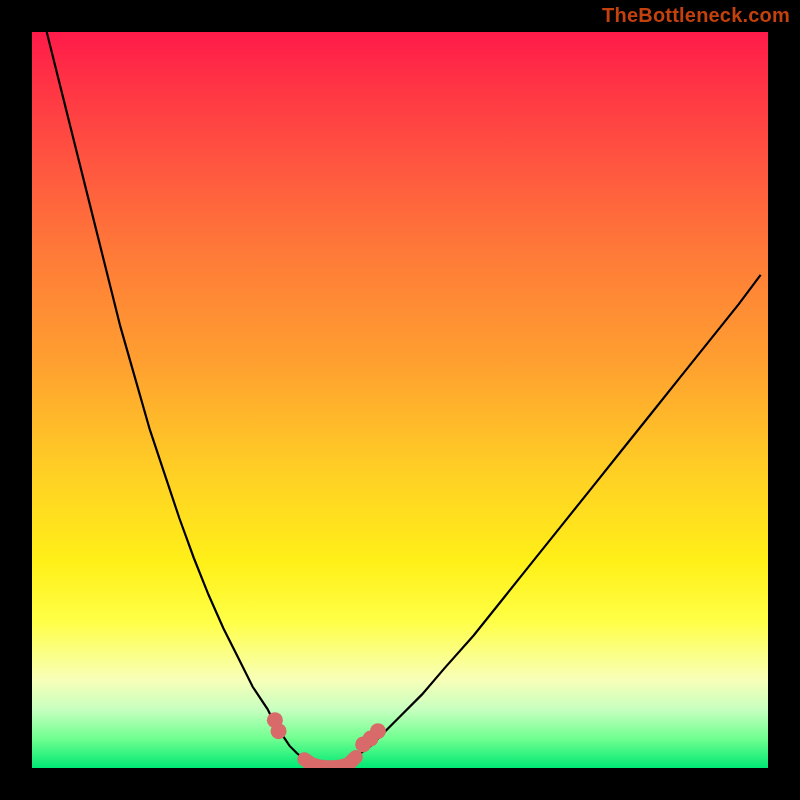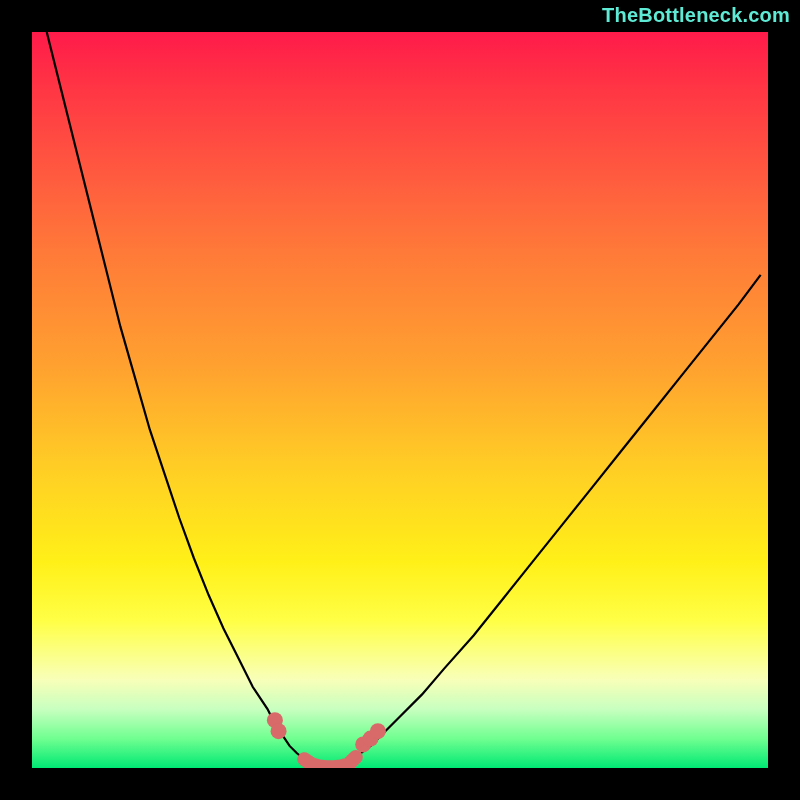--- a/index.html
+++ b/index.html
@@ -30,21 +30,21 @@
       #70ff90 96%,
       #00e874 100%);
   }
   .watermark {
     position: absolute;
     top: 4px;
     right: 10px;
     font-family: Arial, Helvetica, sans-serif;
     font-size: 20px;
     font-weight: 600;
-    color: #5eead4;
+    color: #c2410c;
     letter-spacing: 0.2px;
   }
   svg.plot {
     position: absolute;
     left: 32px;
     top: 32px;
     width: 736px;
     height: 736px;
   }
 </style>

